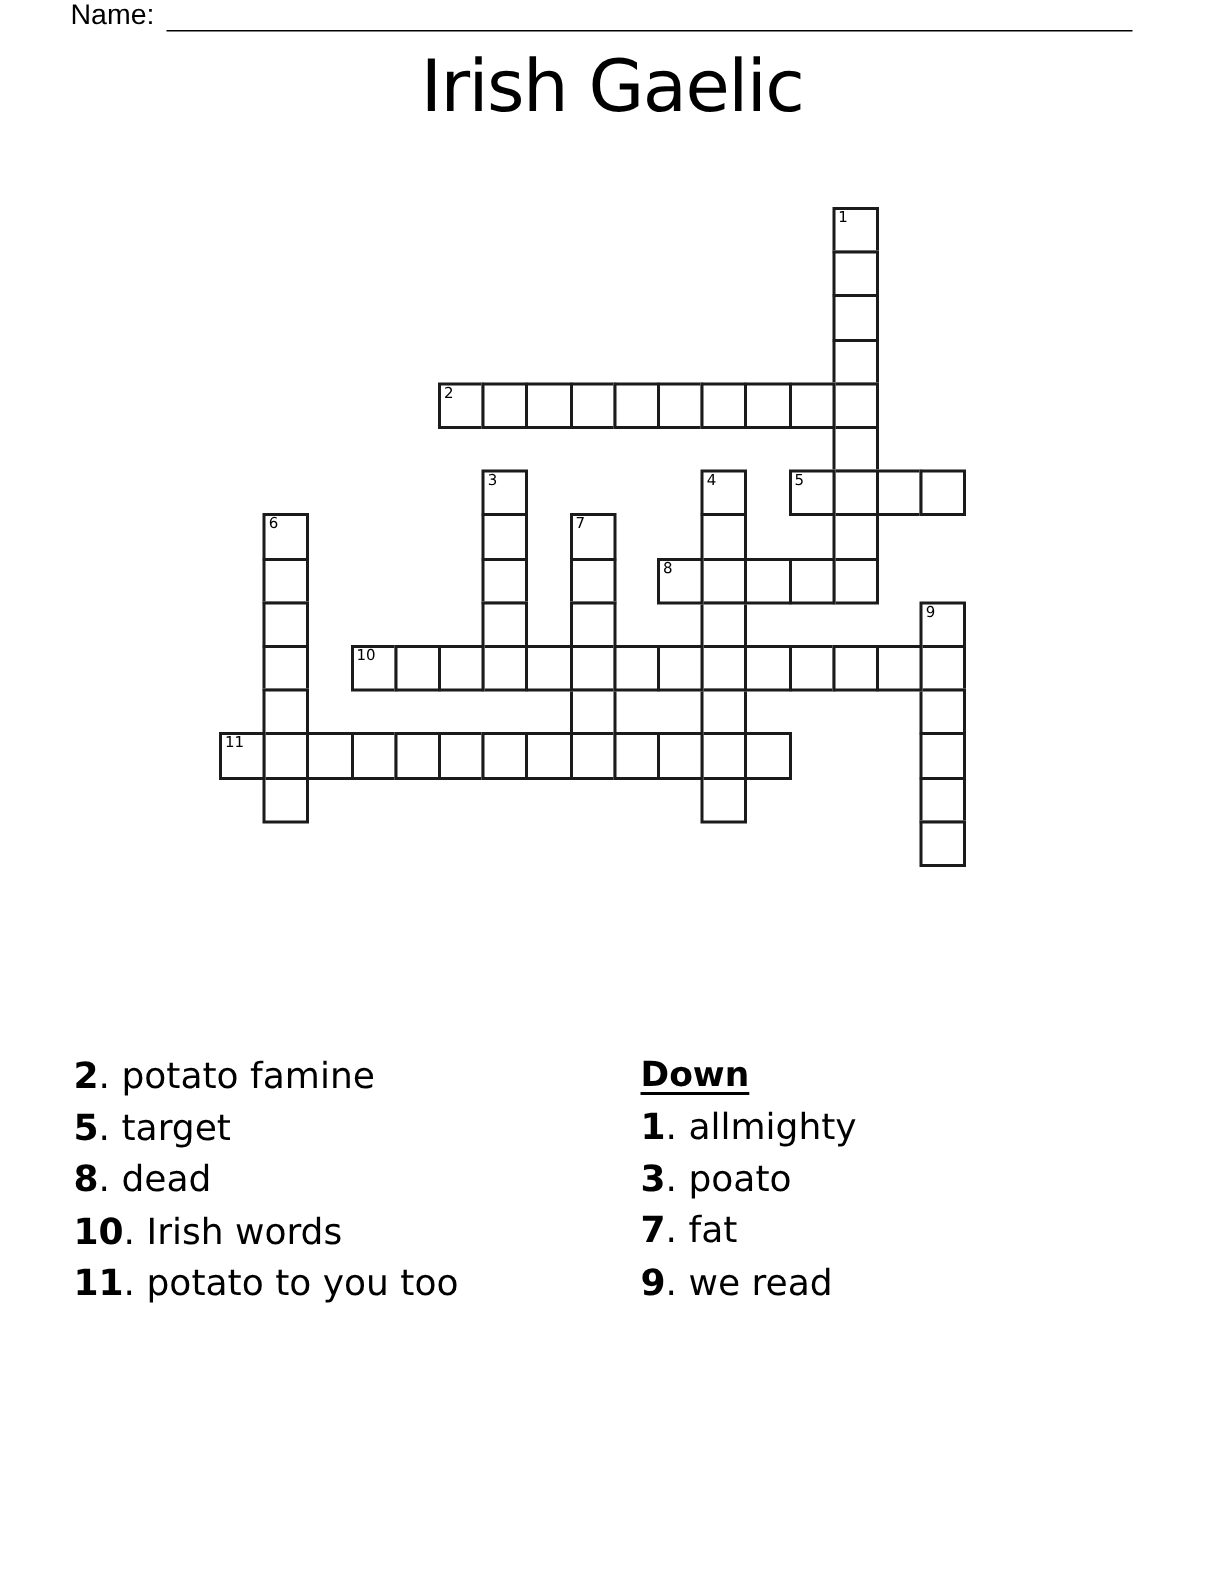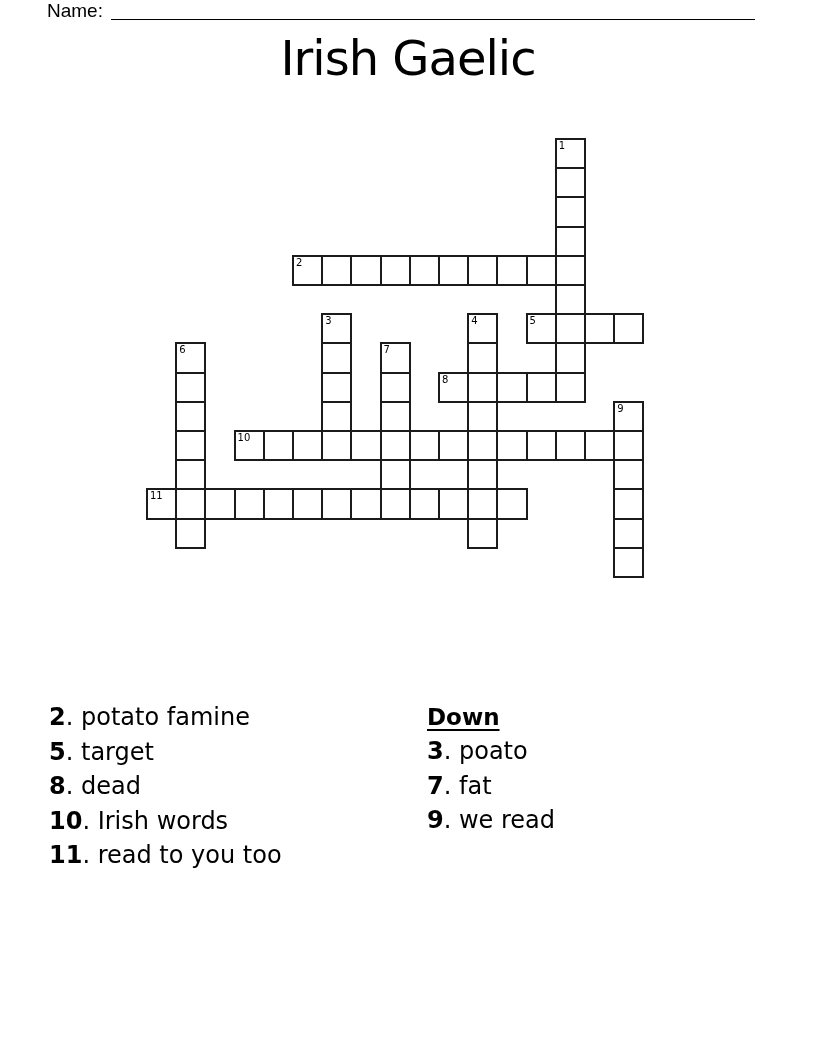--- a/index.html
+++ b/index.html
@@ -9,21 +9,21 @@
     color: #000000;
     font-family: "DejaVu Sans", sans-serif;
     position: relative;
     overflow: hidden;
   }
   .page { position: absolute; inset: 0; }
 
   
   .name-row {
     position: absolute; left: 47px; top: 1px; width: 708px;
-    display: flex; align-items: flex-start;
+    display: flex; align-items: flex-end;
   }
   .name-label {
     font-family: "Liberation Sans", sans-serif;
     font-size: 19px; line-height: 20px;
     white-space: nowrap;
   }
   .name-line {
     flex: 1; height: 18px; margin-left: 8px;
     border-bottom: 1.6px solid #000;
   }
@@ -176,26 +176,27 @@
       <div class="cell" style="left: 292px; top: 350.4px; width: 31.2px; height: 31.2px;"></div>
       <div class="cell" style="left: 350.4px; top: 350.4px; width: 31.2px; height: 31.2px;"></div>
     </div>
 
   <div class="clues clues-across">
     <ul class="clue-list" id="across-list">
         <li class="clue-item"><span class="clue-num">2</span><span class="clue-sep">. </span><span class="clue-text">potato famine</span></li>
         <li class="clue-item"><span class="clue-num">5</span><span class="clue-sep">. </span><span class="clue-text">target</span></li>
         <li class="clue-item"><span class="clue-num">8</span><span class="clue-sep">. </span><span class="clue-text">dead</span></li>
         <li class="clue-item"><span class="clue-num">10</span><span class="clue-sep">. </span><span class="clue-text">Irish words</span></li>
-        <li class="clue-item"><span class="clue-num">11</span><span class="clue-sep">. </span><span class="clue-text">read to you too</span></li>
+        <li class="clue-item"><span class="clue-num">11</span><span class="clue-sep">. </span><span class="clue-text">potato to you too</span></li>
       </ul>
   </div>
 
   <div class="clues clues-down">
     <div class="clues-heading">Down</div>
     <ul class="clue-list" id="down-list">
+        <li class="clue-item"><span class="clue-num">1</span><span class="clue-sep">. </span><span class="clue-text">allmighty</span></li>
         <li class="clue-item"><span class="clue-num">3</span><span class="clue-sep">. </span><span class="clue-text">poato</span></li>
         <li class="clue-item"><span class="clue-num">7</span><span class="clue-sep">. </span><span class="clue-text">fat</span></li>
         <li class="clue-item"><span class="clue-num">9</span><span class="clue-sep">. </span><span class="clue-text">we read</span></li>
       </ul>
   </div>
 
 </div>
 
 </body></html>

